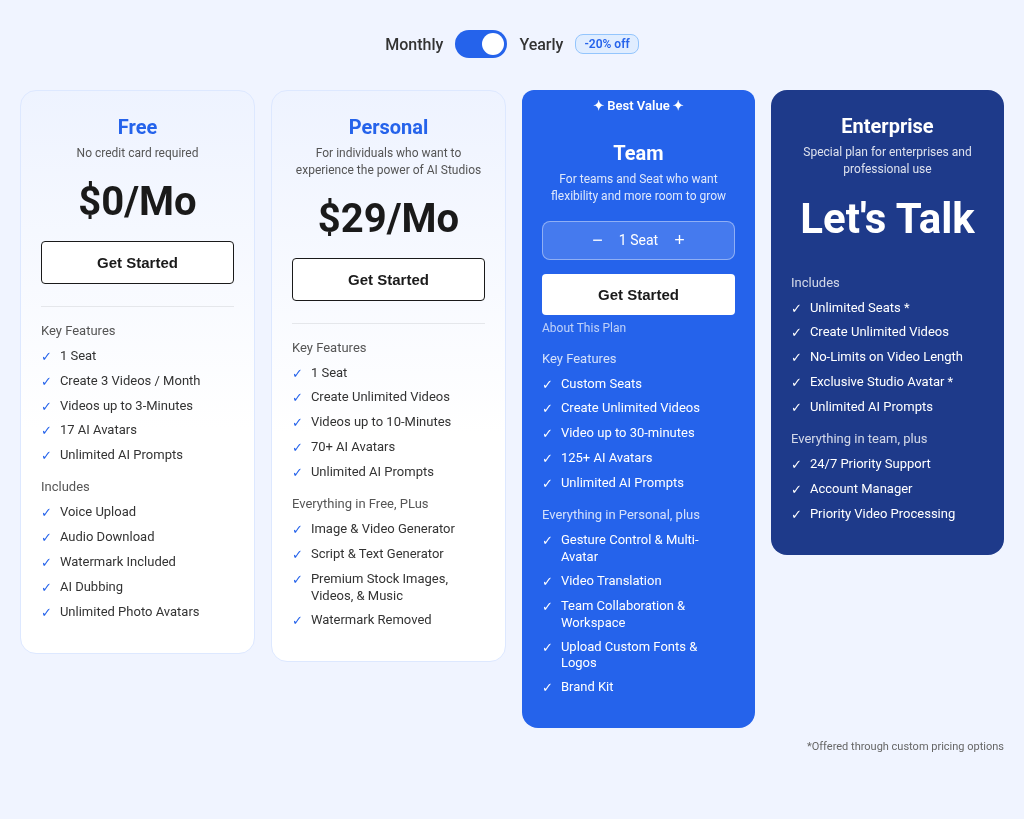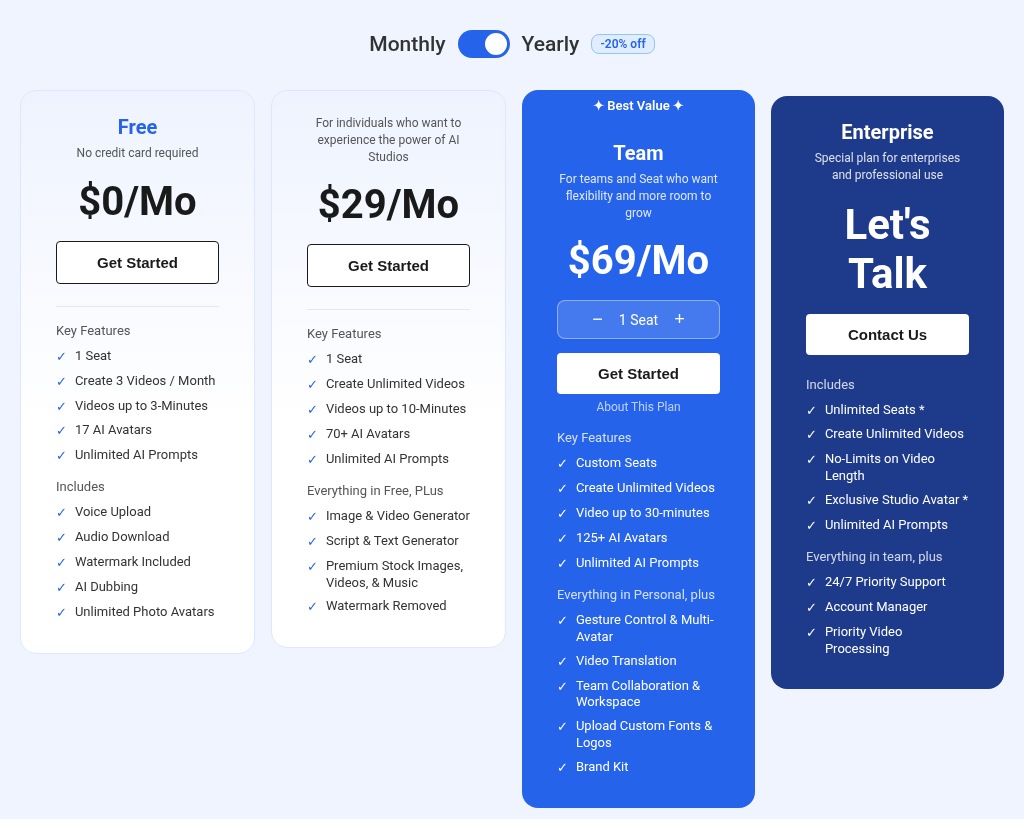--- a/index.html
+++ b/index.html
@@ -13,21 +13,21 @@
       padding: 30px 20px;
     }
 
     .toggle-section {
       display: flex;
       align-items: center;
       gap: 12px;
       margin-bottom: 32px;
     }
     .toggle-label {
-      font-size: 21px;
+      font-size: 16px;
       color: #333;
       font-weight: 500;
     }
     .toggle-switch {
       width: 52px;
       height: 28px;
       background: #2563eb;
       border-radius: 14px;
       position: relative;
       cursor: pointer;
@@ -57,38 +57,37 @@
       gap: 16px;
       align-items: flex-start;
       max-width: 1000px;
       width: 100%;
     }
 
     .plan-card {
       flex: 1;
       background: white;
       border-radius: 16px;
-      padding: 24px 35px;
+      padding: 24px 20px;
       border: 1px solid #dde8ff;
       background: linear-gradient(180deg, #eef3ff 0%, #ffffff 60%);
       position: relative;
     }
 
     .plan-card.team {
       background: #2563eb;
       color: white;
       border: none;
       padding-top: 20px;
     }
 
     .plan-card.enterprise {
       background: linear-gradient(180deg, #1e3a8a 0%, #1e3a8a 100%);
       color: white;
       border: none;
-      margin-top: 6px;
     }
 
     .best-value-banner {
       background: #2563eb;
       color: white;
       text-align: center;
       padding: 8px;
       border-radius: 12px 12px 0 0;
       font-size: 13px;
       font-weight: 600;
@@ -179,21 +178,21 @@
       color: #1a1a1a;
       border: none;
     }
     .plan-card.enterprise .get-started-btn {
       background: white;
       color: #1a1a1a;
       border: none;
     }
 
     .about-plan {
-      text-align: center;
+      text-align: left;
       font-size: 12px;
       color: rgba(255,255,255,0.7);
       margin-bottom: 16px;
     }
 
     .divider {
       height: 1px;
       background: #e5e7eb;
       margin: 16px 0;
     }
@@ -305,20 +304,21 @@
           <span>AI Dubbing</span>
         </div>
       <div class="feature-item">
           <span class="check-icon">✓</span>
           <span>Unlimited Photo Avatars</span>
         </div>
     </div>
   </div>
 
   <div class="plan-card">
+    <div class="plan-name">Personal</div>
     <div class="plan-description">For individuals who want to experience the power of AI Studios</div>
     <div class="plan-price">$29/Mo</div>
     <button class="get-started-btn">Get Started</button>
     <div class="divider"></div>
     <div class="features-section-title">Key Features</div>
     <div>
       <div class="feature-item">
           <span class="check-icon">✓</span>
           <span>1 Seat</span>
         </div>
@@ -357,21 +357,20 @@
           <span class="check-icon">✓</span>
           <span>Watermark Removed</span>
         </div>
     </div>
   </div>
 
   <div class="plan-card team">
     <div class="best-value-banner">✦ Best Value ✦</div>
     <div class="plan-name">Team</div>
     <div class="plan-description">For teams and Seat who want flexibility and more room to grow</div>
-    <div class="plan-price">$69/Mo</div>
     <div class="seat-selector">
       <button class="seat-btn">−</button>
       <span>1 Seat</span>
       <button class="seat-btn">+</button>
     </div>
     <button class="get-started-btn">Get Started</button>
     <div class="about-plan">About This Plan</div>
     <div class="features-section-title">Key Features</div>
     <div>
       <div class="feature-item">
@@ -417,21 +416,20 @@
           <span class="check-icon">✓</span>
           <span>Brand Kit</span>
         </div>
     </div>
   </div>
 
   <div class="plan-card enterprise">
     <div class="plan-name">Enterprise</div>
     <div class="plan-description">Special plan for enterprises and professional use</div>
     <div class="lets-talk">Let's Talk</div>
-    <button class="get-started-btn">Contact Us</button>
     <div style="height:16px;"></div>
     <div class="features-section-title">Includes</div>
     <div>
       <div class="feature-item">
           <span class="check-icon">✓</span>
           <span>Unlimited Seats *</span>
         </div>
       <div class="feature-item">
           <span class="check-icon">✓</span>
           <span>Create Unlimited Videos</span>

